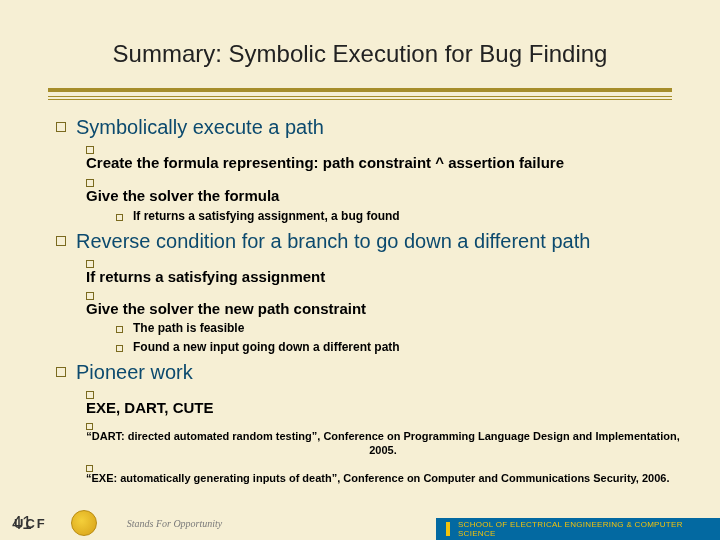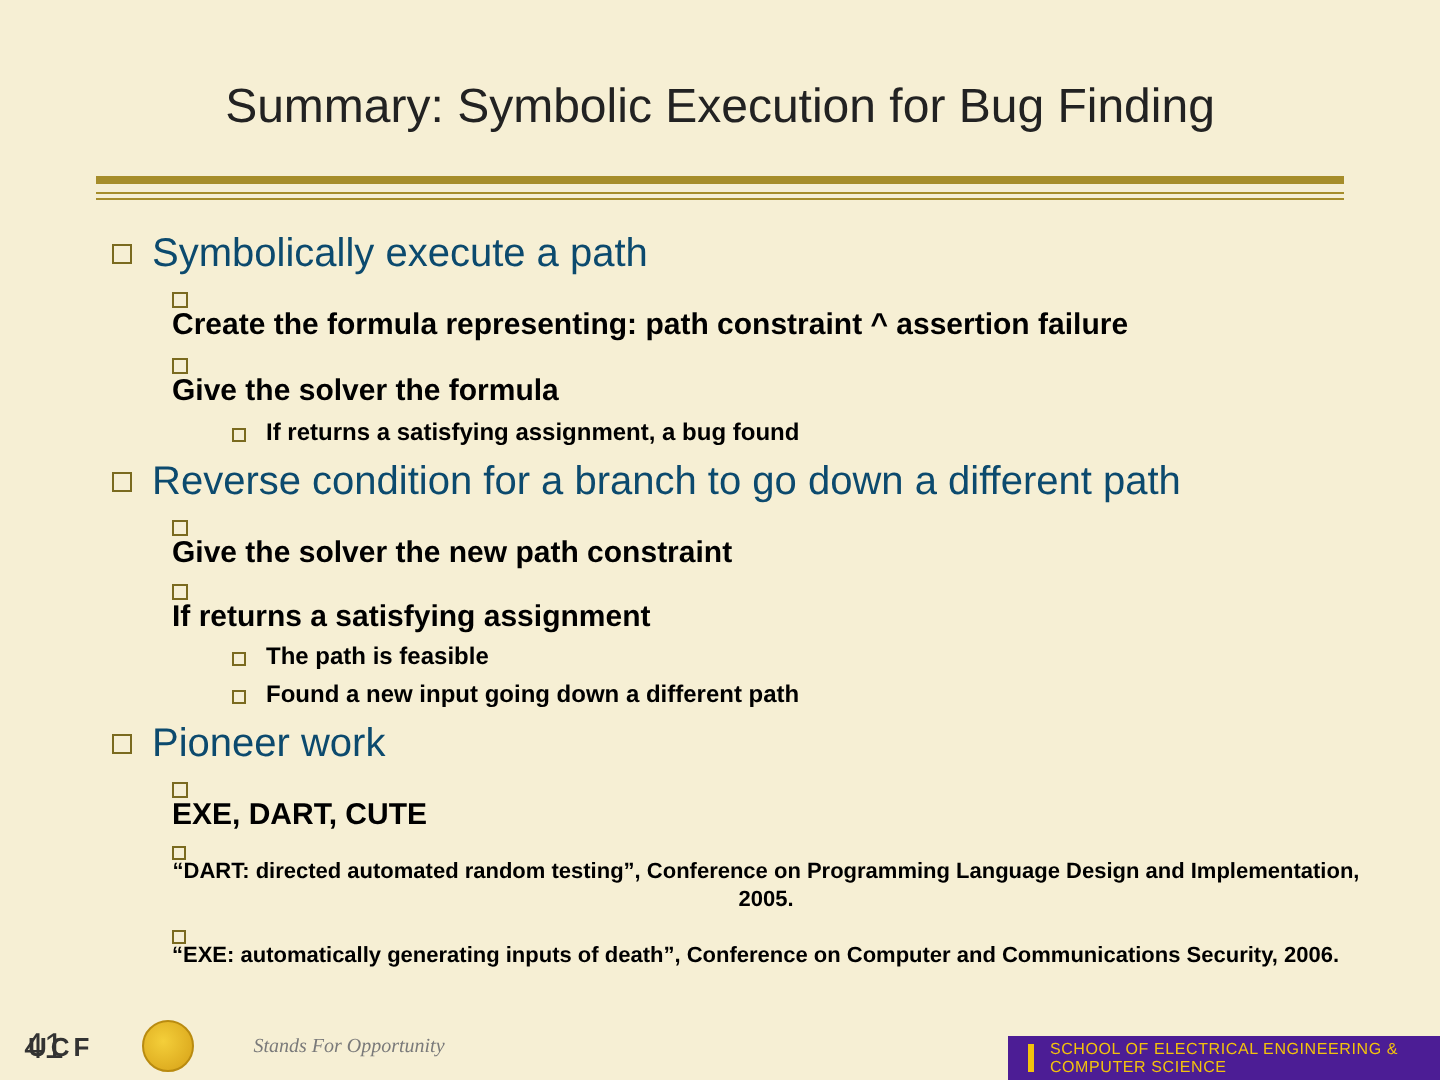--- a/index.html
+++ b/index.html
@@ -51,21 +51,21 @@
     background:radial-gradient(circle at 40% 40%, #f4cf3a, #d6a017);
     border:1px solid #b98b10;
   }
   .tagline { font-size:10px; color:#7a7a7a; font-family:'Times New Roman', serif; font-style:italic; margin-left:6px; }
   .pagenum {
     position:absolute; left:12px; right:0; bottom:6px;
     text-align:left; font-size:18px; color:#333;
   }
   .eecs {
     position:absolute; right:0; bottom:0;
-    width:216px; height:22px; background:#4c1d95;
+    width:284px; height:22px; background:#0369a1;
     display:flex; align-items:center; padding-left:10px;
     box-sizing:border-box;
   }
   .eecs-bar { width:4px; height:14px; background:#f3c20c; margin-right:8px; }
   .eecs-txt { font-size:8px; color:#f3c20c; letter-spacing:0.3px; }
 </style>
 </head>
 <body>
 
 <div class="title">Summary: Symbolic Execution for Bug Finding</div>
@@ -89,25 +89,25 @@
     <div class="sq xs"></div>
     <div class="t3">If returns a satisfying assignment, a bug found</div>
   </div>
 
   <div class="lvl1 bullet">
     <div class="sq"></div>
     <div class="t1">Reverse condition for a branch to go down a different path</div>
   </div>
   <div class="lvl2 bullet">
     <div class="sq sm"></div>
-    <div class="t2p">Give the solver the new path constraint</div>
+    <div class="t2p">If returns a satisfying assignment</div>
   </div>
   <div class="lvl2 bullet">
     <div class="sq sm"></div>
-    <div class="t2p">If returns a satisfying assignment</div>
+    <div class="t2p">Give the solver the new path constraint</div>
   </div>
   <div class="lvl3 bullet">
     <div class="sq xs"></div>
     <div class="t3">The path is feasible</div>
   </div>
   <div class="lvl3 bullet">
     <div class="sq xs"></div>
     <div class="t3">Found a new input going down a different path</div>
   </div>
 

